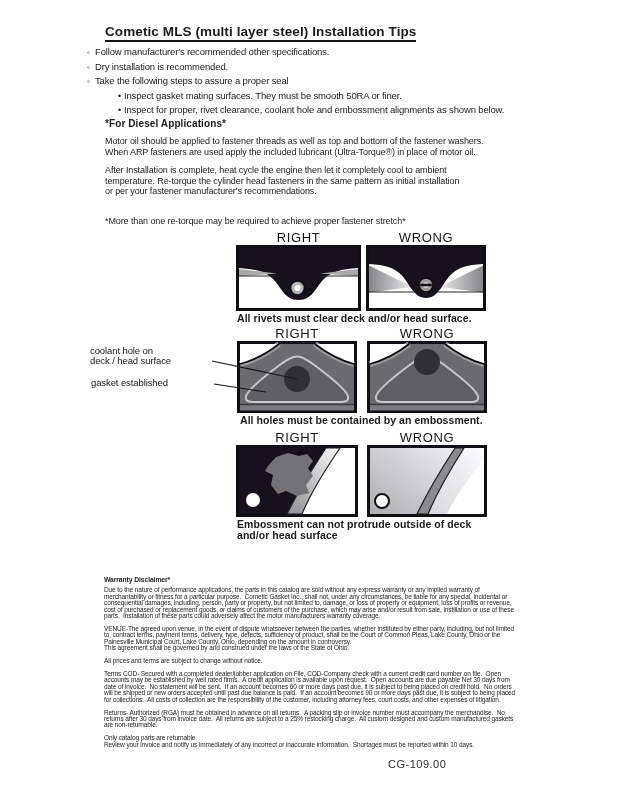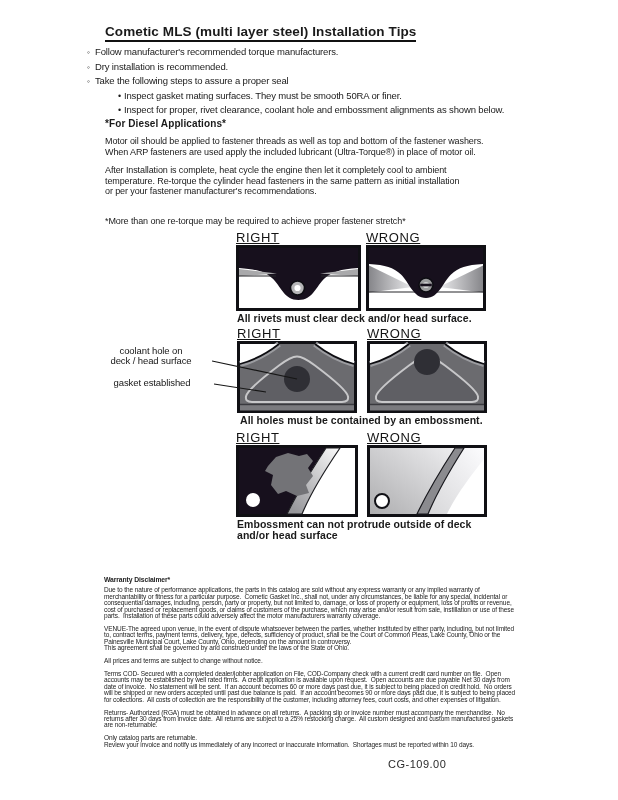--- a/index.html
+++ b/index.html
@@ -17,44 +17,44 @@
   .b-row.lvl2 .marker{width:6px;flex:0 0 6px;font-size:9px;}
 
   
   .diesel-heading{left:105px;top:118px;font-size:10px;font-weight:bold;letter-spacing:0.1px;}
   .body-copy{left:105px;top:136px;width:430px;font-size:9px;letter-spacing:-0.1px;}
   .pline{height:10.7px;line-height:10.7px;white-space:nowrap;}
   .para{margin:0 0 7.5px 0;}
   .para2{margin-bottom:19px;}
 
   
-  .dlabel{font-size:13px;letter-spacing:0.6px;text-align:left;height:13px;line-height:13px;color:#141414;text-decoration:underline;}
+  .dlabel{font-size:13px;letter-spacing:0.6px;text-align:center;height:13px;line-height:13px;color:#141414;}
   .dcaption{font-size:10.5px;font-weight:bold;letter-spacing:0.05px;line-height:11px;white-space:nowrap;}
-  .ann{font-size:9.5px;letter-spacing:-0.1px;text-align:center;line-height:9.8px;color:#161616;}
+  .ann{font-size:9.5px;letter-spacing:-0.1px;text-align:left;line-height:9.8px;color:#161616;}
   .leader{z-index:5;pointer-events:none;}
   svg.diag{display:block;}
 
   
   .legal{left:104px;top:577px;width:412px;font-size:6.5px;line-height:6.4px;letter-spacing:-0.1px;color:#222;}
   .legal-h{font-weight:bold;font-size:6.8px;margin:0 0 4px 0;}
   .legal-p{margin:0 0 6.5px 0;white-space:pre-wrap;}
 
   .doc-code{left:388px;top:758px;font-size:11px;letter-spacing:0.5px;color:#2a2a2a;}
 </style>
 </head>
 <body>
 
 <div class="page">
 
   <div class="abs doc-title">Cometic MLS (multi layer steel) Installation Tips</div>
 
   <div class="abs bullets">
     <div class="b-row lvl1">
       <span class="marker">◦</span>
-      <span>Follow manufacturer's recommended torque manufacturers.</span>
+      <span>Follow manufacturer's recommended other specifications.</span>
     </div>
     <div class="b-row lvl1">
       <span class="marker">◦</span>
       <span>Dry installation is recommended.</span>
     </div>
     <div class="b-row lvl1">
       <span class="marker">◦</span>
       <span>Take the following steps to assure a proper seal</span>
     </div>
     <div class="b-row lvl2">

